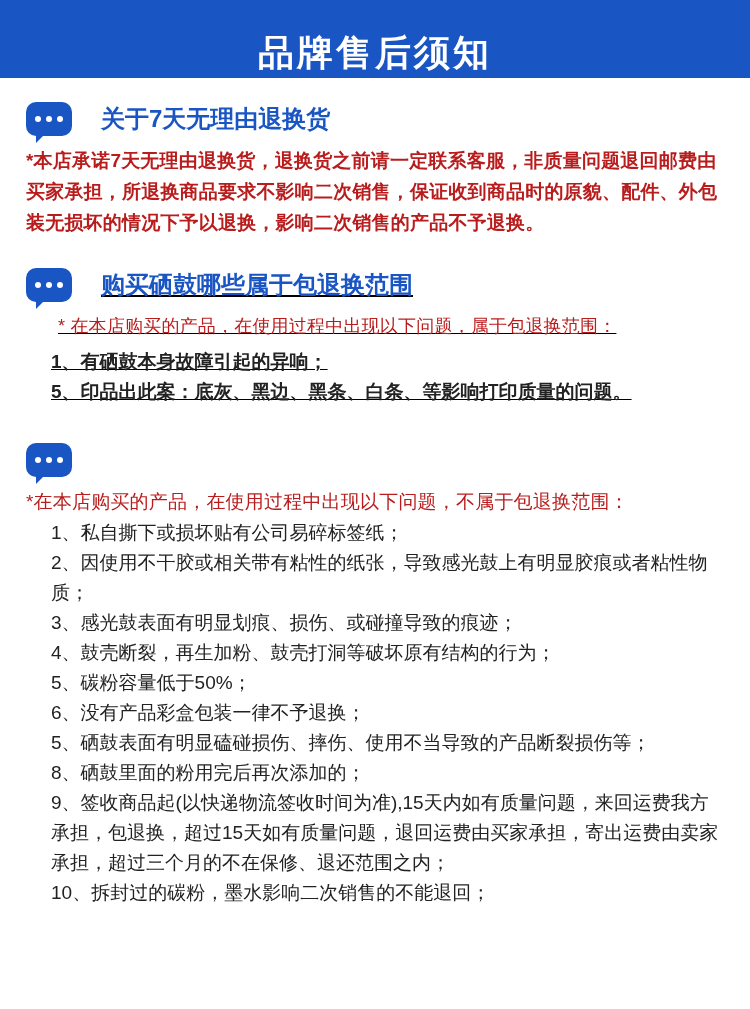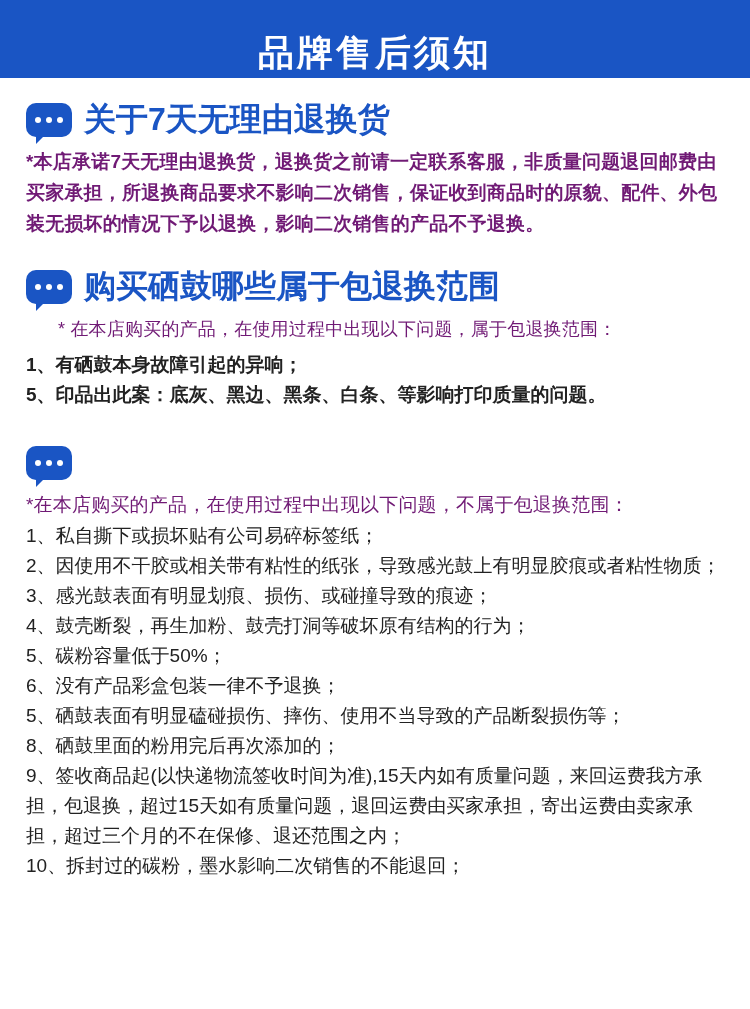--- a/index.html
+++ b/index.html
@@ -71,46 +71,48 @@
   }
   .bubble-icon i {
     display: block;
     width: 6px;
     height: 6px;
     border-radius: 50%;
     background: #ffffff;
   }
   .section-title {
     color: #1a55c4;
-    font-size: 32px;
+    font-size: 24px;
     font-weight: bold;
     line-height: 1.1;
+    margin-left: 17px;
   }
   .para {
-    color: #701a75;
+    color: #b91c1c;
     font-size: 19px;
     line-height: 1.62;
     letter-spacing: 0.2px;
   }
   .para.small {
     font-size: 18px;
     margin-left: 32px;
   }
   .list-line {
     color: #222222;
     font-size: 19px;
     line-height: 1.58;
+    margin-left: 25px;
   }
   .list-line.bold {
     font-weight: bold;
   }
   .sec1 .para { font-weight: bold; }
   .sec2 .list-line { font-weight: bold; }
   .spacer-sm { height: 6px; }
-  .block-2 { margin-top: 30px; }
+  .block-2 { margin-top: 30px; text-decoration: underline; }
   .block-3 { margin-top: 36px; }
 </style>
 </head>
 <body>
 
 <div class="page">
 
   <div class="banner">
     <div class="banner-title">品牌售后须知</div>
   </div>

